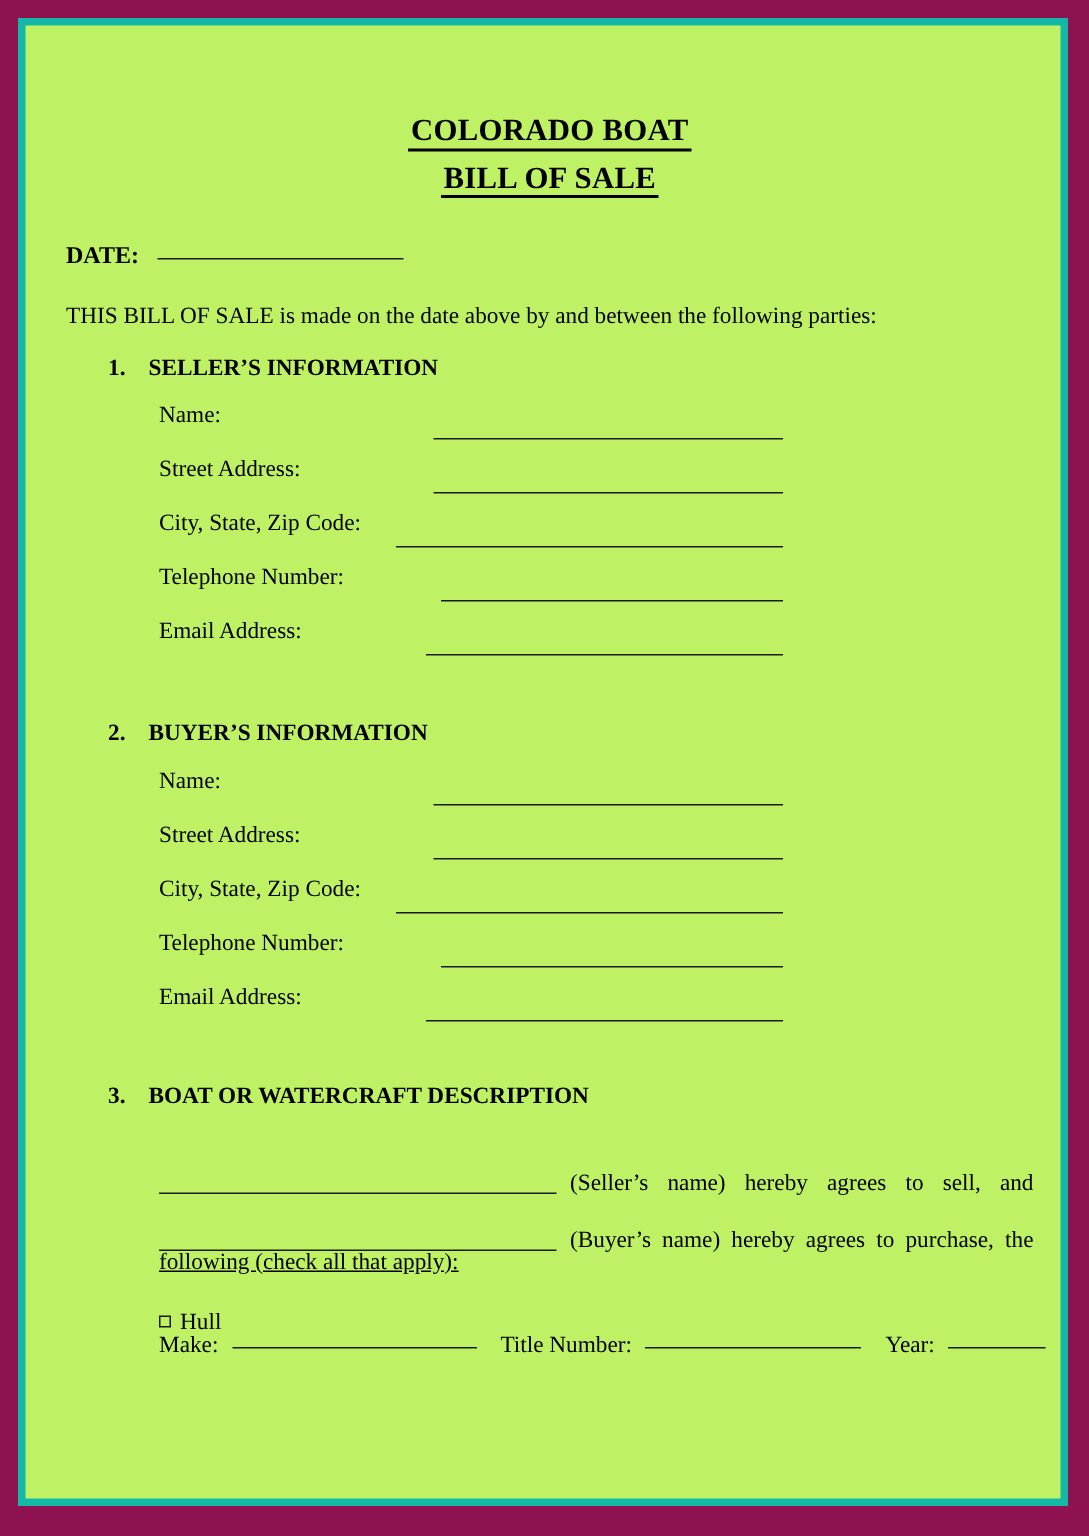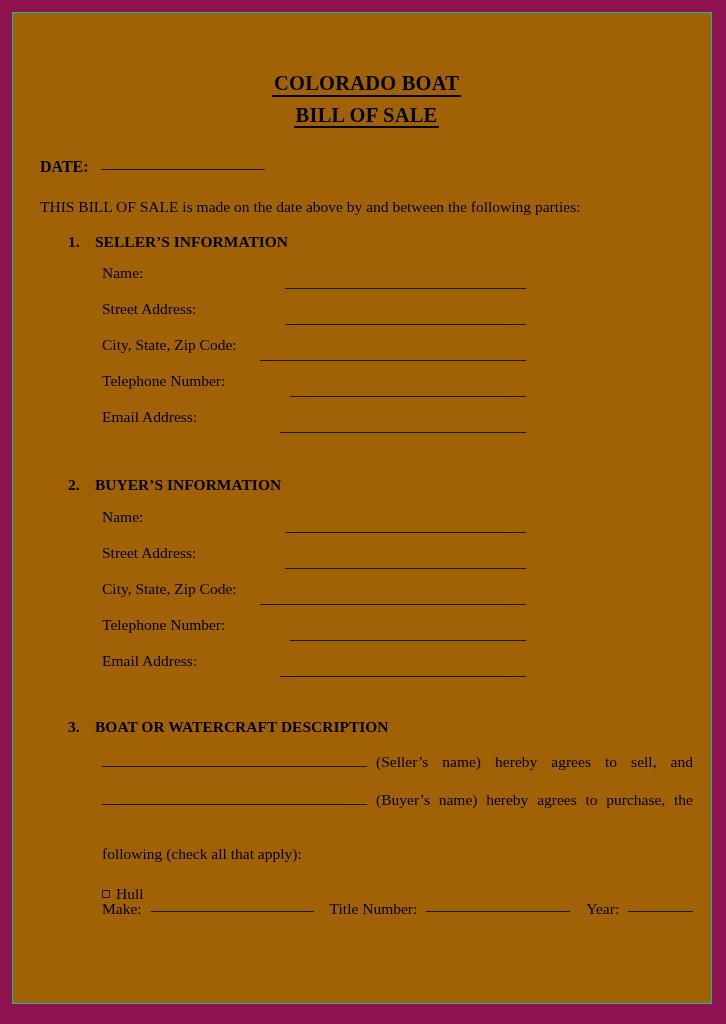--- a/index.html
+++ b/index.html
@@ -27,22 +27,22 @@
     position: relative;
     width: 100%;
     height: 100%;
     background: #8e1150;
     padding: 9px 10px 10px 9px;
   }
   .page-sheet {
     position: relative;
     width: 100%;
     height: 100%;
-    background: #a16207;
-    border: 1px solid #14b8a6;
+    background: #bef264;
+    border: 5px solid #14b8a6;
     overflow: hidden;
   }
 
   
   .doc {
     position: absolute;
     left: 0;
     top: 0;
     right: 0;
     bottom: 0;
@@ -134,39 +134,40 @@
   }
 
   
   .para-block {
     margin-top: 20px;
     padding-left: 62px;
     padding-right: 0;
   }
   .just-line {
     display: flex;
-    align-items: flex-start;
+    align-items: flex-end;
     height: 38px;
     font-size: 15.5px;
   }
   .just-line .blank {
     flex: 0 0 265px;
     border-bottom: 1.2px solid #1a1a1a;
     height: 13px;
     margin-right: 9px;
   }
   .just-line .words {
     flex: 1 1 auto;
     display: flex;
     justify-content: space-between;
     white-space: nowrap;
   }
   .follow-line {
-    margin-top: 16px;
-    font-size: 15.5px;
+    margin-top: 0;
+    font-size: 15.5px;
+    text-decoration: underline;
   }
 
   
   .check-line {
     margin-top: 24px;
     padding-left: 62px;
     font-size: 15.5px;
   }
   .check-box {
     display: inline-block;

